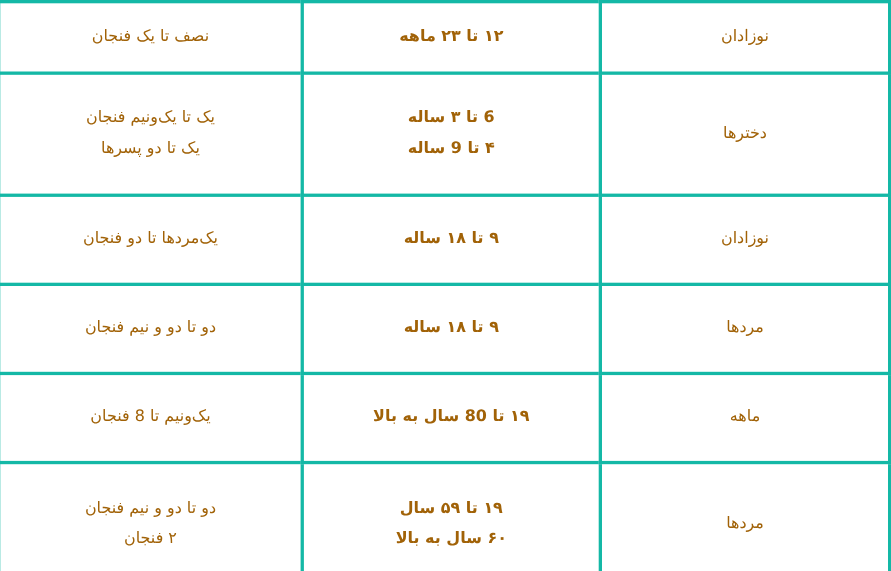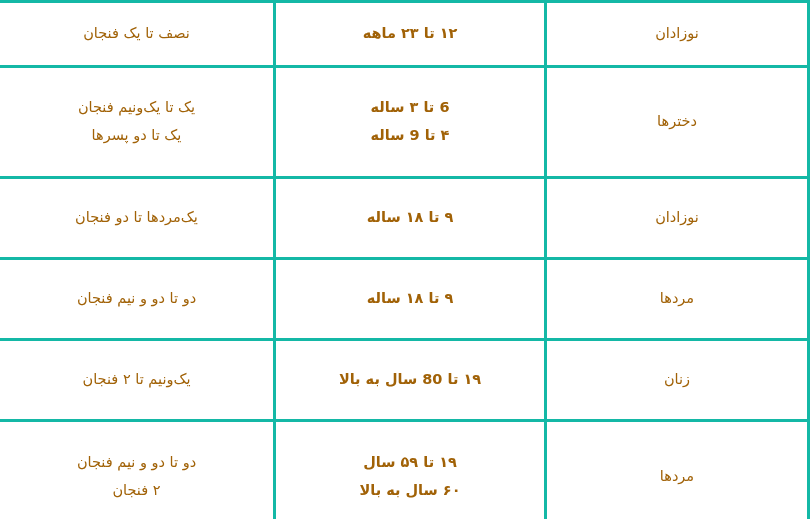--- a/index.html
+++ b/index.html
@@ -142,31 +142,31 @@
         <td class="col-amount">
           <span class="cell-lines">
             <span>دو تا دو و نیم فنجان</span>
           </span>
         </td>
       </tr>
 
       <tr class="r5">
         <td class="col-group">
           <span class="cell-lines">
-            <span class="group-label">زنان</span>
+            <span class="group-label">ماهه</span>
           </span>
         </td>
         <td class="col-age">
           <span class="cell-lines">
             <span>۱۹ تا 80 سال به بالا</span>
           </span>
         </td>
         <td class="col-amount">
           <span class="cell-lines">
-            <span>یک‌ونیم تا ۲ فنجان</span>
+            <span>یک‌ونیم تا 8 فنجان</span>
           </span>
         </td>
       </tr>
 
       <tr class="r6">
         <td class="col-group">
           <span class="cell-lines">
             <span class="group-label">مردها</span>
           </span>
         </td>

